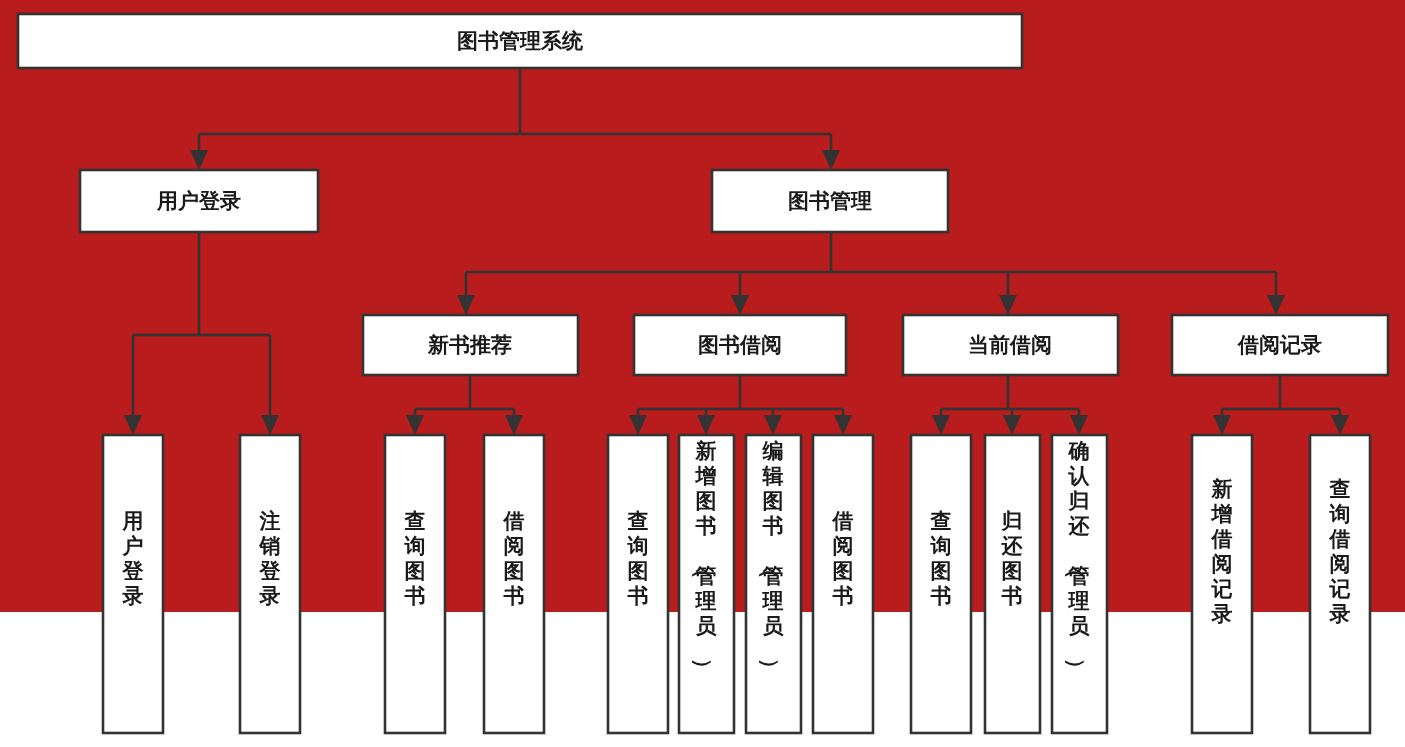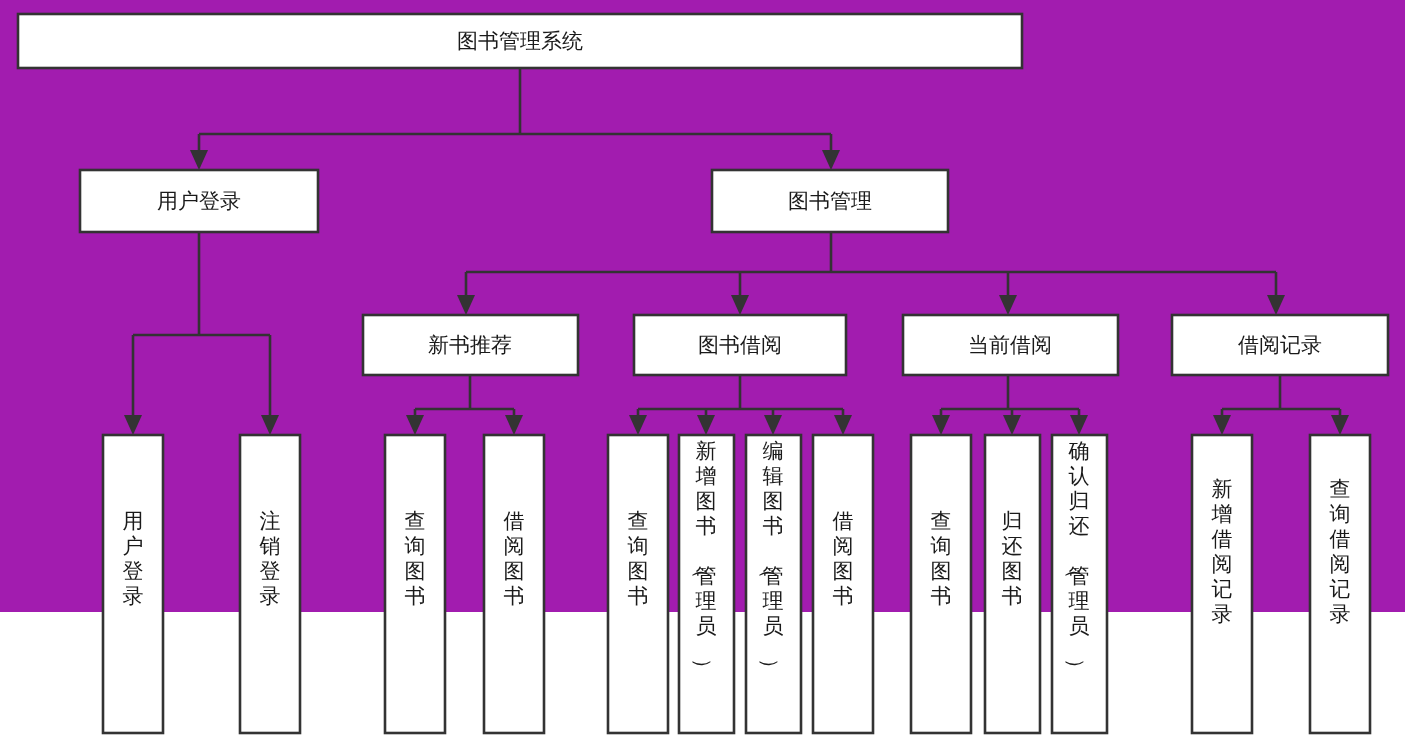--- a/index.html
+++ b/index.html
@@ -10,21 +10,22 @@
   body {
     width: 1405px;
     height: 747px;
     overflow: hidden;
     font-family: "Liberation Sans", "DejaVu Sans", sans-serif;
   }
   #diagram-root {
     position: relative;
     width: 1405px;
     height: 612px;
-    background: #a21caf;
+    background: #b91c1c;
+    font-weight: bold;
   }
   svg#tree-svg {
     position: absolute;
     left: 0;
     top: 0;
     width: 1405px;
     height: 747px;
     display: block;
   }
   .node-box {

